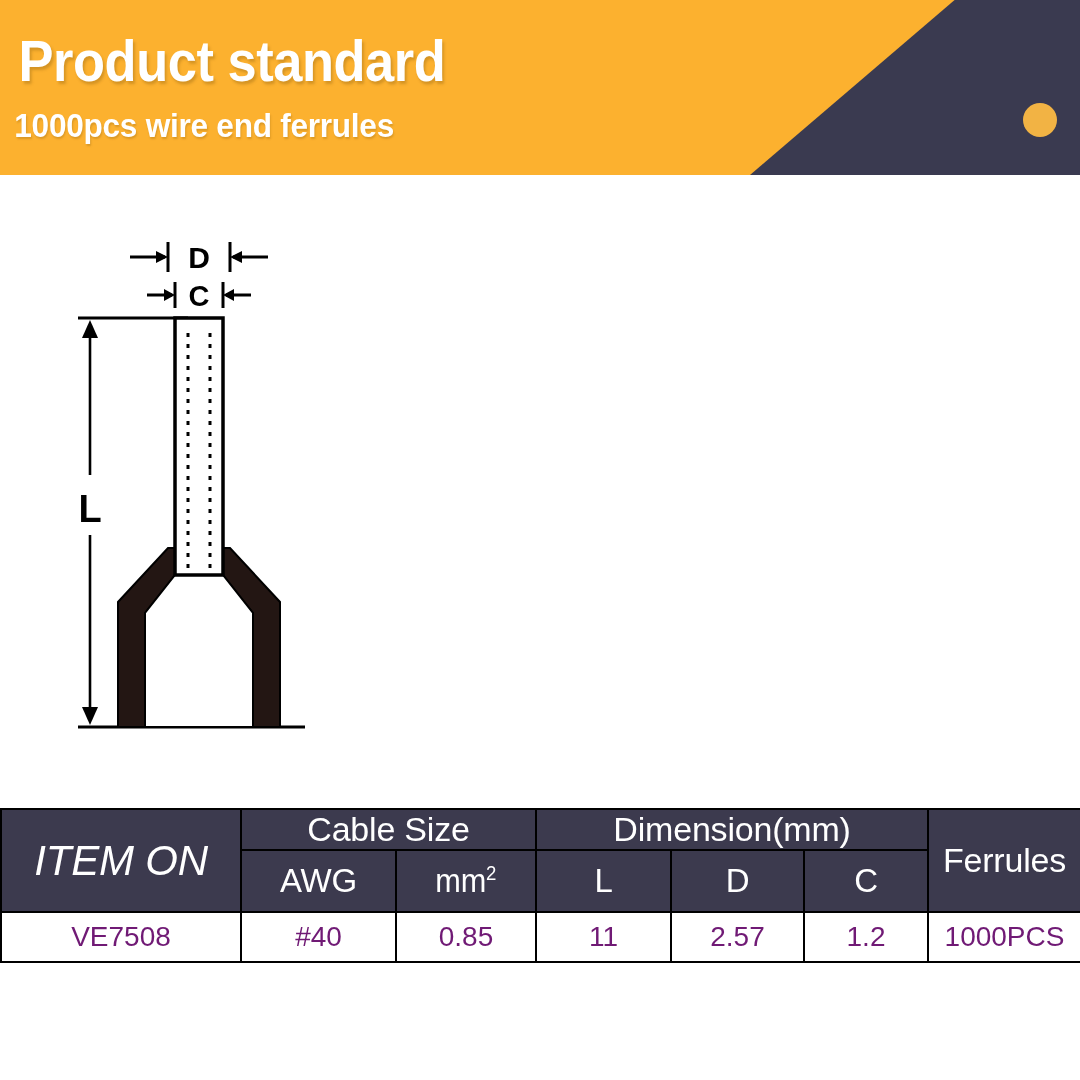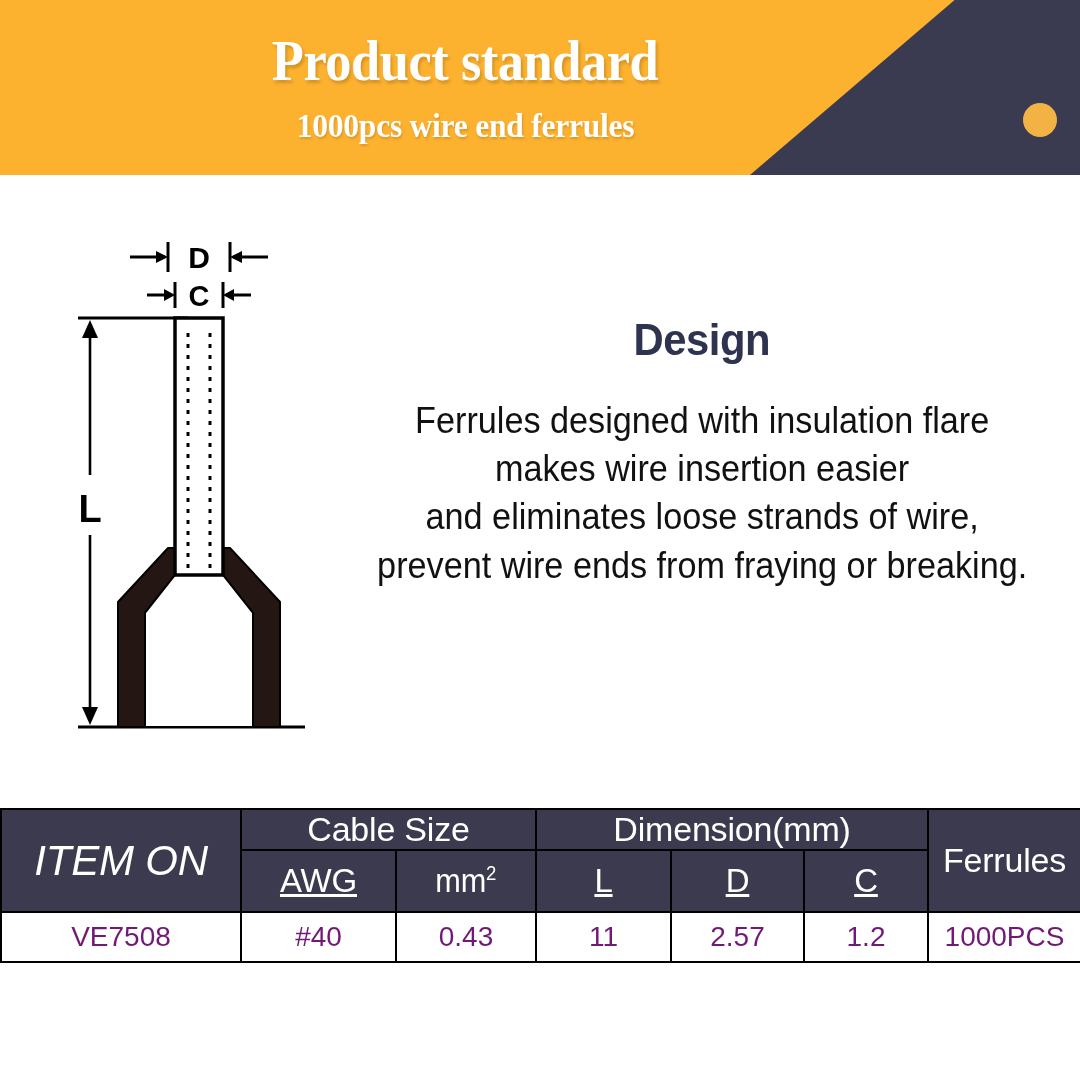--- a/index.html
+++ b/index.html
@@ -14,22 +14,22 @@
 
   
   .banner { position:absolute; left:0; top:0; width:1080px; height:175px; overflow:hidden; }
   .banner-bg   { position:absolute; inset:0; background:#fcb12f; }
   .banner-wedge{ position:absolute; right:0; top:0; width:330px; height:175px;
                  background:#3a3a50; clip-path:polygon(100% 0, 100% 100%, 0 100%, 62% 0); }
   .banner-dot  { position:absolute; width:34px; height:34px; border-radius:50%;
                  background:#f0b council; }
   .banner-dot  { background:#f2b344; left:1023px; top:103px; }
   .banner-titles { position:absolute; left:0; top:0; width:930px; height:175px;
-                   display:flex; flex-direction:column; align-items:center;
-                   justify-content:center; gap:18px;font-family:Liberation Serif, serif; }
+                   display:flex; flex-direction:column; align-items:flex-start;
+                   justify-content:center; gap:18px; }
   .banner-title { color:#ffffff; font-size:57px; font-weight:bold; line-height:1.02;
                   letter-spacing:-0.5px;
                   text-shadow:2px 3px 3px rgba(120,80,10,0.30); white-space:nowrap;
                   transform:scaleX(0.92); }
   .banner-sub   { color:#ffffff; font-size:34px; font-weight:bold; line-height:1.05;
                   letter-spacing:-0.3px;
                   text-shadow:1px 2px 2px rgba(120,80,10,0.25); white-space:nowrap;
                   transform:scaleX(0.93); }
 
   
@@ -49,21 +49,21 @@
   
   .table-wrap { position:absolute; left:0; top:808px; width:1080px; }
   table.spec { width:1080px; border-collapse:collapse; table-layout:fixed; }
   table.spec td {
     border:2px solid #000000;
     text-align:center; vertical-align:middle;
     font-family:"Liberation Sans", sans-serif;
   }
   .hd { background:#3c3a4e; color:#ffffff; font-size:34px; font-weight:normal;
         letter-spacing:-0.2px; }
-  .hd.small { font-size:33px;text-decoration:underline; }
+  .hd.small { font-size:33px; }
   .hd.item  { font-size:42px;font-style:italic; }
   .val { background:#ffffff; color:#701a75; font-size:28px; height:50px;
          font-weight:normal; }
   .sup { font-size:20px; vertical-align:super; }
   .sx { display:inline-block; transform:scaleX(0.93); }
 </style>
 </head>
 <body>
 
 <div id="page">
@@ -130,27 +130,20 @@
 
         <g>
           <rect x="120" y="88" width="48" height="257" fill="#ffffff" stroke="#000" stroke-width="3.5"></rect>
 
           <line x1="133" y1="103" x2="133" y2="338" stroke="#000" stroke-width="3" stroke-dasharray="4 7"></line>
           <line x1="155" y1="103" x2="155" y2="338" stroke="#000" stroke-width="3" stroke-dasharray="4 7"></line>
         </g>
       </svg>
     </div>
 
-    <div class="design-block">
-      <div class="design-heading">Design</div>
-      <div class="design-line">Ferrules designed with insulation flare</div>
-      <div class="design-line">makes wire insertion easier</div>
-      <div class="design-line">and eliminates loose strands of wire,</div>
-      <div class="design-line">prevent wire ends from fraying or breaking.</div>
-    </div>
   </div>
 
   <div class="table-wrap">
     <table class="spec">
       <colgroup>
         <col style="width:240px">
         <col style="width:155px">
         <col style="width:140px">
         <col style="width:135px">
         <col style="width:133px">
@@ -167,21 +160,21 @@
         <tr>
           <td class="hd small" style="height:62px">AWG</td>
           <td class="hd small"><span class="sx"><span>mm</span><span class="sup">2</span></span></td>
           <td class="hd small">L</td>
           <td class="hd small">D</td>
           <td class="hd small">C</td>
         </tr>
         <tr>
           <td class="val">VE7508</td>
           <td class="val">#40</td>
-          <td class="val">0.43</td>
+          <td class="val">0.85</td>
           <td class="val">11</td>
           <td class="val">2.57</td>
           <td class="val">1.2</td>
           <td class="val">1000PCS</td>
         </tr>
       </tbody>
     </table>
   </div>
 
 </div>

